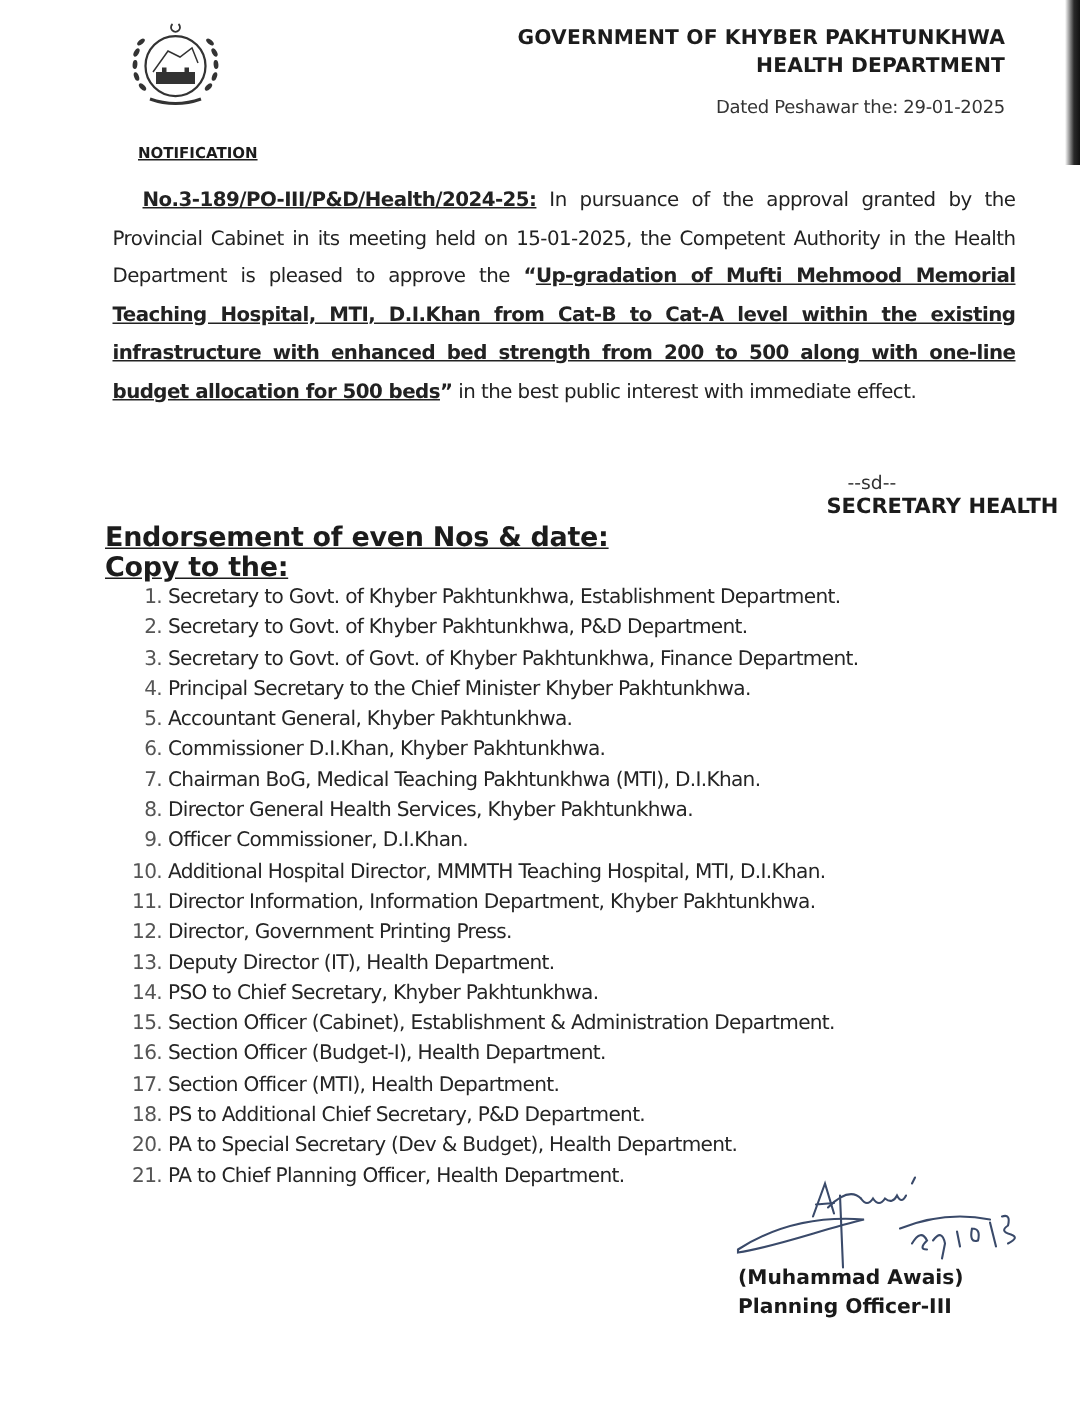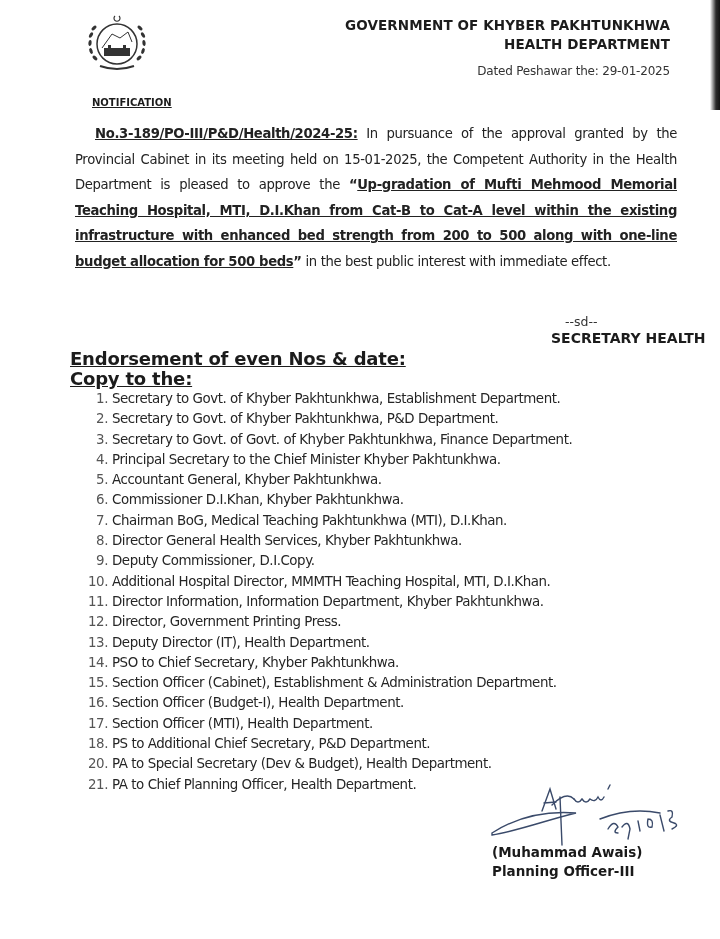--- a/index.html
+++ b/index.html
@@ -111,21 +111,21 @@
 
 <ol class="list">
   <li><span class="num">1.</span><span>Secretary to Govt. of Khyber Pakhtunkhwa, Establishment Department.</span></li>
   <li><span class="num">2.</span><span>Secretary to Govt. of Khyber Pakhtunkhwa, P&amp;D Department.</span></li>
   <li><span class="num">3.</span><span>Secretary to Govt. of Govt. of Khyber Pakhtunkhwa, Finance Department.</span></li>
   <li><span class="num">4.</span><span>Principal Secretary to the Chief Minister Khyber Pakhtunkhwa.</span></li>
   <li><span class="num">5.</span><span>Accountant General, Khyber Pakhtunkhwa.</span></li>
   <li><span class="num">6.</span><span>Commissioner D.I.Khan, Khyber Pakhtunkhwa.</span></li>
   <li><span class="num">7.</span><span>Chairman BoG, Medical Teaching Pakhtunkhwa (MTI), D.I.Khan.</span></li>
   <li><span class="num">8.</span><span>Director General Health Services, Khyber Pakhtunkhwa.</span></li>
-  <li><span class="num">9.</span><span>Deputy Commissioner, D.I.Copy.</span></li>
+  <li><span class="num">9.</span><span>Officer Commissioner, D.I.Khan.</span></li>
   <li><span class="num">10.</span><span>Additional Hospital Director, MMMTH Teaching Hospital, MTI, D.I.Khan.</span></li>
   <li><span class="num">11.</span><span>Director Information, Information Department, Khyber Pakhtunkhwa.</span></li>
   <li><span class="num">12.</span><span>Director, Government Printing Press.</span></li>
   <li><span class="num">13.</span><span>Deputy Director (IT), Health Department.</span></li>
   <li><span class="num">14.</span><span>PSO to Chief Secretary, Khyber Pakhtunkhwa.</span></li>
   <li><span class="num">15.</span><span>Section Officer (Cabinet), Establishment &amp; Administration Department.</span></li>
   <li><span class="num">16.</span><span>Section Officer (Budget-I), Health Department.</span></li>
   <li><span class="num">17.</span><span>Section Officer (MTI), Health Department.</span></li>
   <li><span class="num">18.</span><span>PS to Additional Chief Secretary, P&amp;D Department.</span></li>
   <li><span class="num">20.</span><span>PA to Special Secretary (Dev &amp; Budget), Health Department.</span></li>

